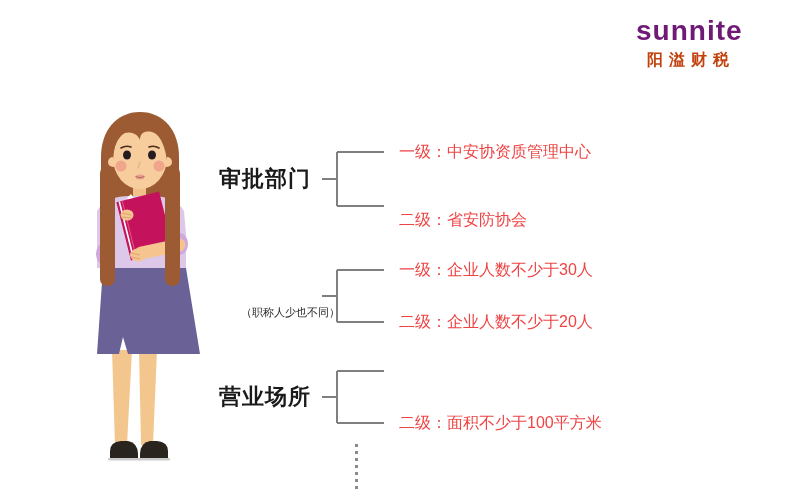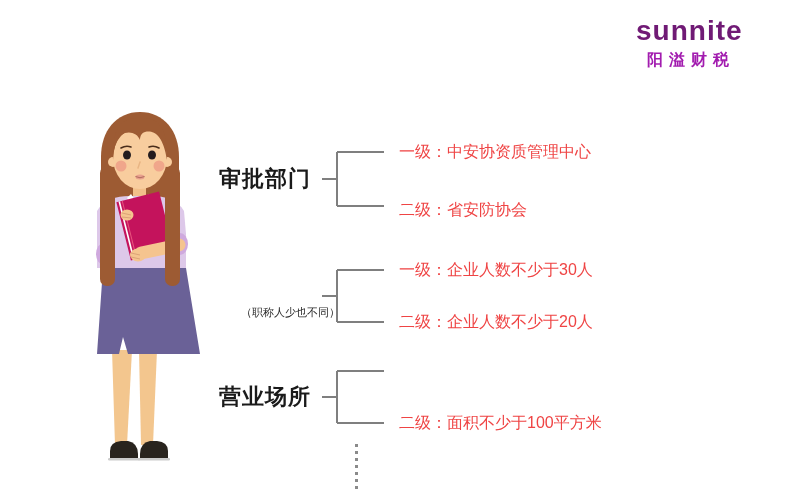--- a/index.html
+++ b/index.html
@@ -7,21 +7,21 @@
     position:relative; width:800px; height:496px; background:#ffffff;
     font-family:"Liberation Sans", sans-serif; overflow:hidden;
   }
   
   .logo { position:absolute; left:636px; top:16px; }
   .logo-en {
     font-size:28px; font-weight:700; color:#701a75; letter-spacing:1px;
     line-height:30px; text-transform:lowercase;
   }
   .logo-cn {
-    font-size:16px; font-weight:700; color:#a21caf; letter-spacing:6px;
+    font-size:16px; font-weight:700; color:#c2410c; letter-spacing:6px;
     margin-top:4px; margin-left:11px; white-space:nowrap;
   }
   
   .sec-label {
     position:absolute; left:219px; font-size:22px; font-weight:700;
     color:#1a1a1a; line-height:24px; white-space:nowrap; letter-spacing:1px;text-align:right;
   }
   .sec-note {
     position:absolute; left:241px; font-size:11px; color:#2b2b2b;
     line-height:14px; white-space:nowrap;font-family:Liberation Mono, monospace;
@@ -106,21 +106,21 @@
     <path d="M57,354 L57,350 Q57,339 67,337 L74,337 Q85,338 85,347 L85,354 Z" fill="#29241e"></path>
     <rect x="25" y="354" width="32" height="2.5" rx="1.2" fill="#cbcbcb"></rect>
     <rect x="55" y="354" width="32" height="2.5" rx="1.2" fill="#cbcbcb"></rect>
   </svg>
 
   <div class="sec-label" style="top:167px">审批部门</div>
   <svg class="bracket" style="top:151px" width="63" height="56" viewBox="0 0 63 56" aria-hidden="true">
     <path d="M0,28 H15 M15,1 H62 M15,55 H62 M15,1 V55" fill="none" stroke="#7f7f7f" stroke-width="2"></path>
   </svg>
   <div class="row" style="top:141px">一级：中安协资质管理中心</div>
-  <div class="row" style="top:199px">二级：省安防协会</div>
+  <div class="row" style="top:209px">二级：省安防协会</div>
 
   <div class="sec-note" style="top:306px">（职称人少也不同）</div>
   <svg class="bracket" style="top:269px" width="63" height="54" viewBox="0 0 63 54" aria-hidden="true">
     <path d="M0,27 H15 M15,1 H62 M15,53 H62 M15,1 V53" fill="none" stroke="#7f7f7f" stroke-width="2"></path>
   </svg>
   <div class="row" style="top:259px">一级：企业人数不少于30人</div>
   <div class="row" style="top:311px">二级：企业人数不少于20人</div>
 
   <div class="sec-label" style="top:385px">营业场所</div>
   <svg class="bracket" style="top:370px" width="63" height="54" viewBox="0 0 63 54" aria-hidden="true">

